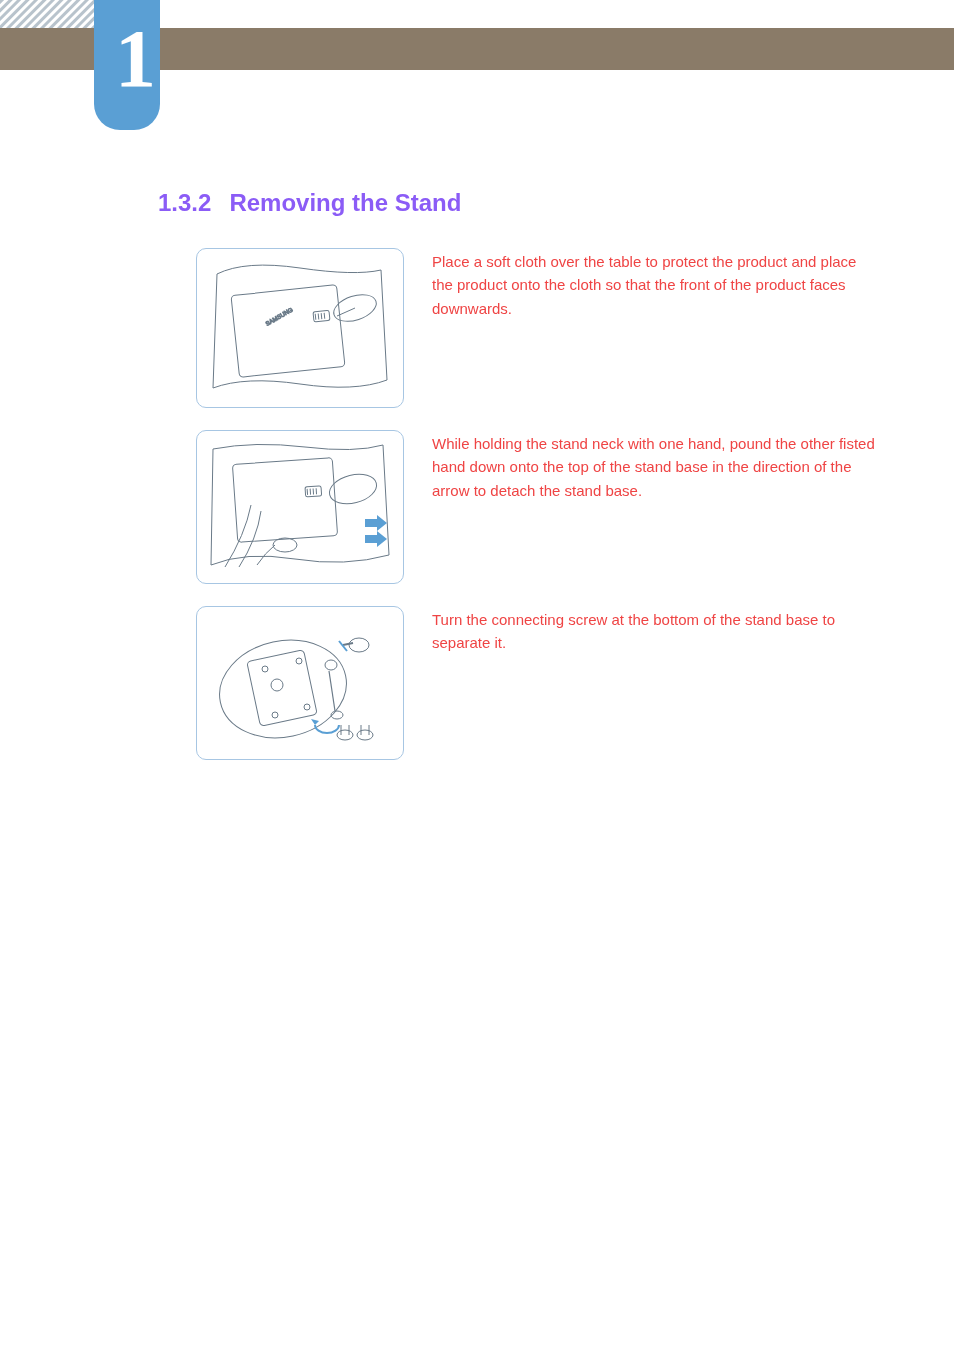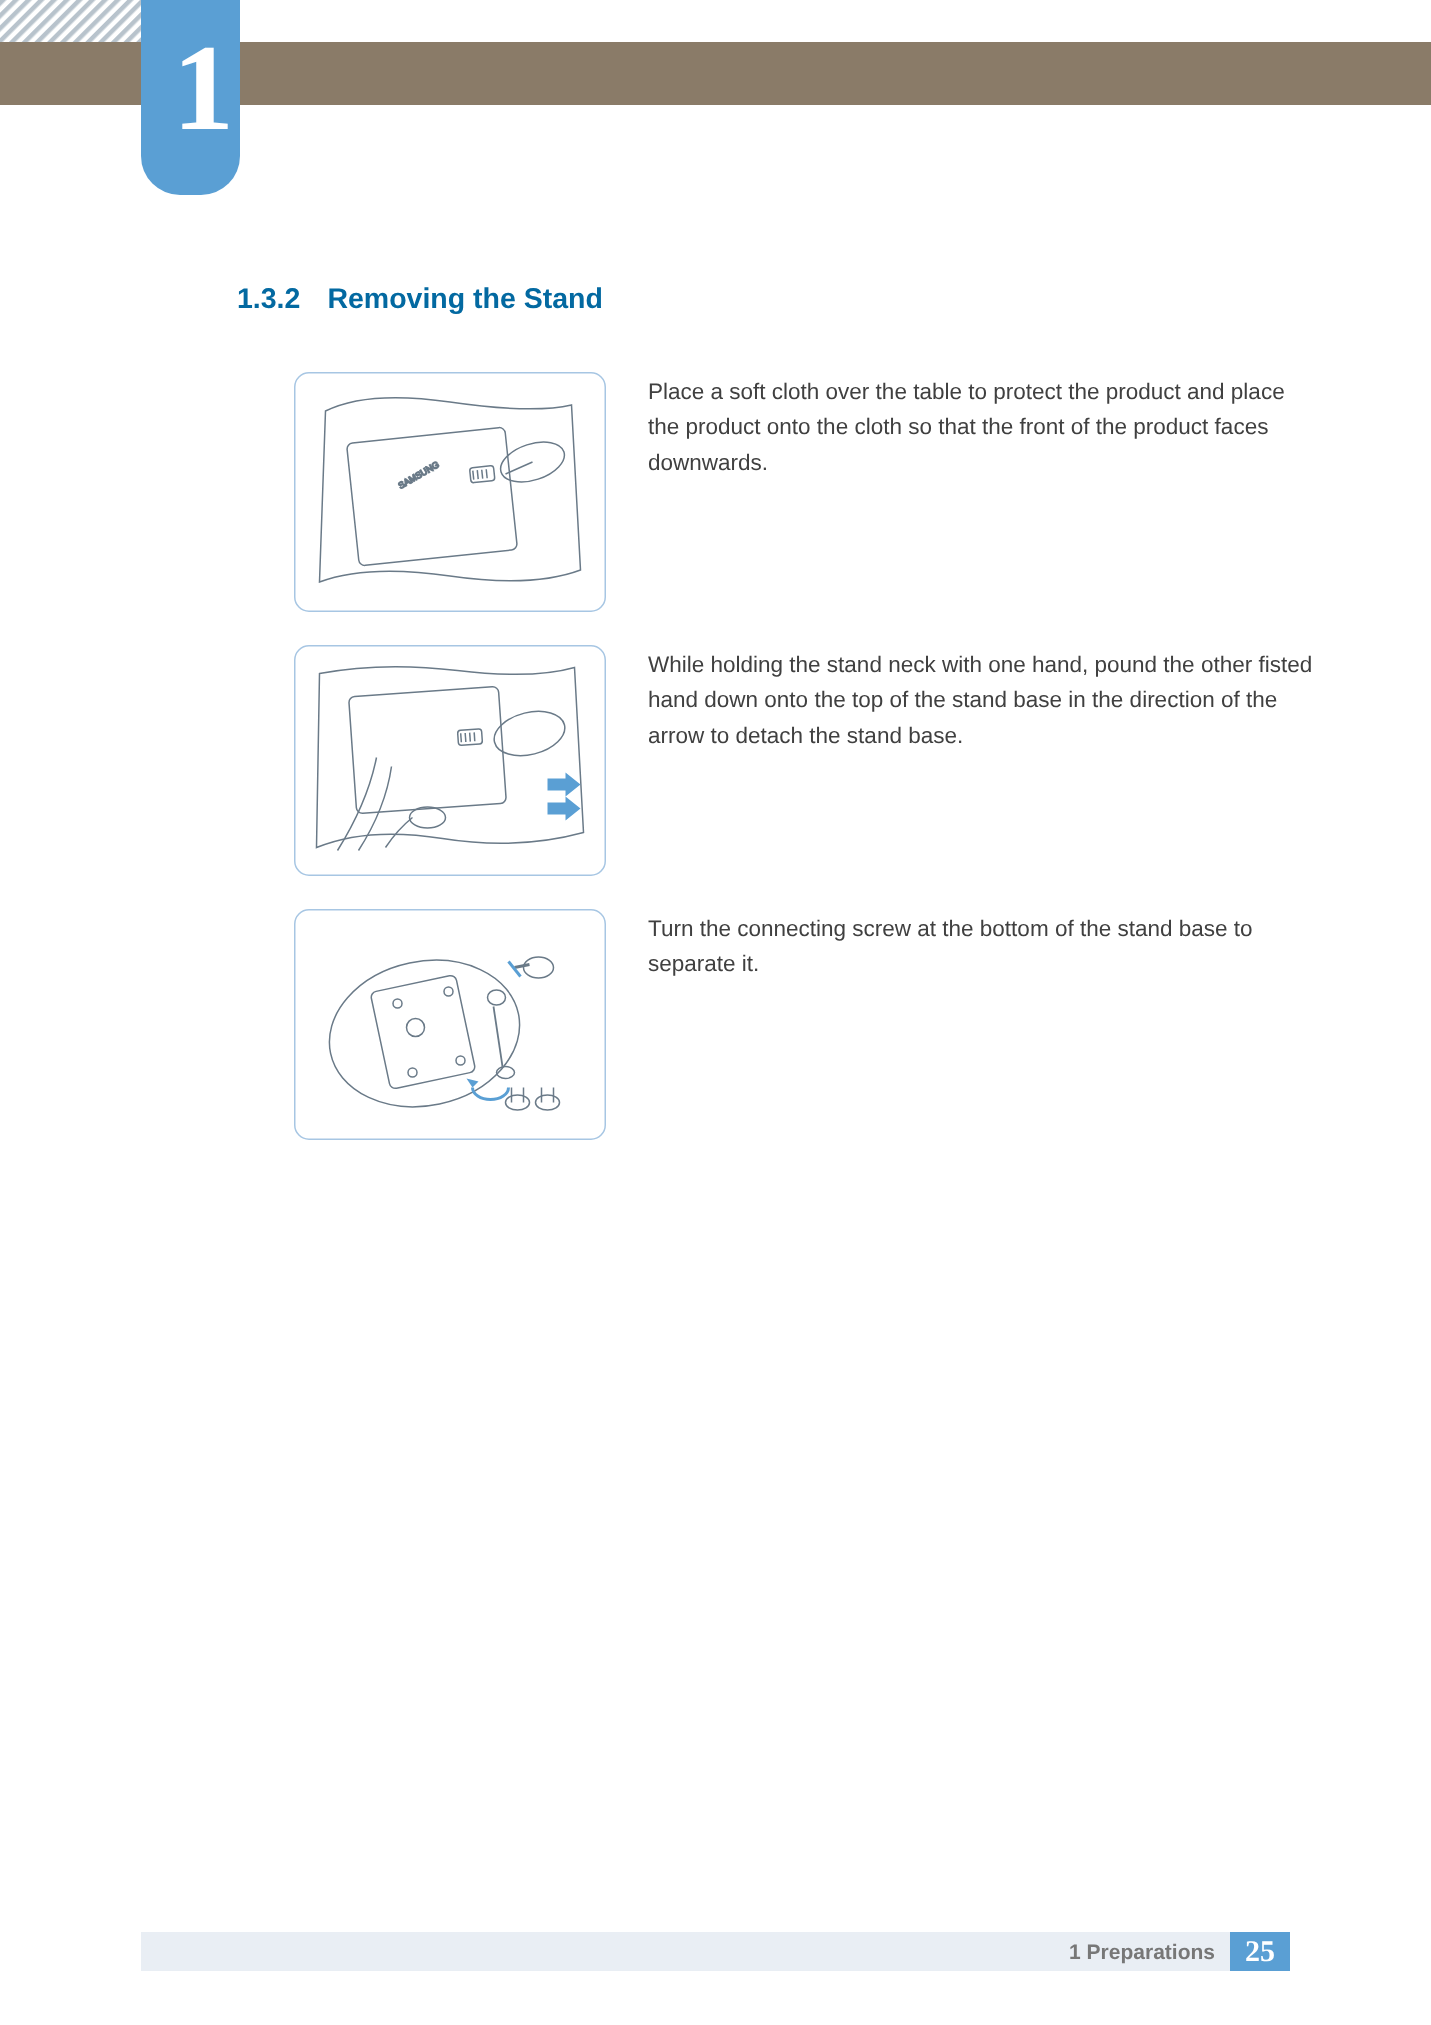--- a/index.html
+++ b/index.html
@@ -8,29 +8,29 @@
 
   
   .header-bar { position: absolute; top: 28px; left: 0; width: 954px; height: 42px; background: #8a7b68; }
   .header-hatch { position: absolute; top: 0; left: 0; width: 100px; height: 28px; overflow: hidden; }
   .header-hatch svg { display: block; }
   .chapter-tab { position: absolute; top: 0; left: 94px; width: 66px; height: 130px; background: #5a9fd4; border-bottom-left-radius: 26px; border-bottom-right-radius: 26px; }
   .chapter-num { position: absolute; top: 12px; left: 94px; width: 60px; text-align: right; font-size: 82px; font-weight: 700; color: #fff; font-family: Georgia, 'Times New Roman', serif; letter-spacing: -2px; }
   .chapter-title { position: absolute; top: 28px; left: 192px; height: 42px; display: flex; align-items: center; font-size: 34px; color: #0f6cb2; font-family: Georgia, 'Times New Roman', serif; background: #fff; padding: 0 8px 0 4px; width: 762px; }
 
   
-  .section-heading { position: absolute; top: 189px; left: 158px; font-size: 19px; font-weight: 700; color: #0369a1; }
+  .section-heading { position: absolute; top: 189px; left: 158px; font-size: 24px; font-weight: 700; color: #8b5cf6; }
   .section-heading .num { margin-right: 18px; }
 
   
   .steps { position: absolute; top: 248px; left: 196px; width: 680px; }
   .step { display: flex; gap: 28px; margin-bottom: 22px; }
   .step-figure { flex: 0 0 208px; height: 160px; border: 1px solid #a7c6e3; border-radius: 10px; background: #fff; display: flex; align-items: center; justify-content: center; }
   .step-figure.short { height: 154px; }
-  .step-text { flex: 1; font-size: 15px; line-height: 1.55; color: #404040; padding-top: 2px; }
+  .step-text { flex: 1; font-size: 15px; line-height: 1.55; color: #ef4444; padding-top: 2px; }
 
   
   .footer-bar { position: absolute; left: 94px; bottom: 36px; width: 766px; height: 26px; background: #e9eef4; display: flex; align-items: center; justify-content: flex-end; }
   .footer-text { font-size: 14px; color: #777; font-weight: 600; margin-right: 10px; }
   .footer-page { width: 40px; height: 26px; background: #5a9fd4; color: #fff; display: flex; align-items: center; justify-content: center; font-size: 20px; font-weight: 700; font-family: Georgia, 'Times New Roman', serif; }
 
   svg.diagram { width: 190px; height: 144px; }
 </style>
 </head>
 <body>
@@ -131,18 +131,14 @@
             <ellipse cx="160" cy="124" rx="8" ry="5"></ellipse>
             <path d="M136 124 v-10 M144 124 v-10 M156 124 v-10 M164 124 v-10"></path>
           </g>
         </svg>
       </div>
       <div class="step-text">Turn the connecting screw at the bottom of the stand base to separate it.</div>
     </div>
 
   </div>
 
-  <div class="footer-bar">
-    <span class="footer-text">1 Preparations</span>
-    <span class="footer-page">25</span>
-  </div>
 
 </div>
 
 </body></html>

